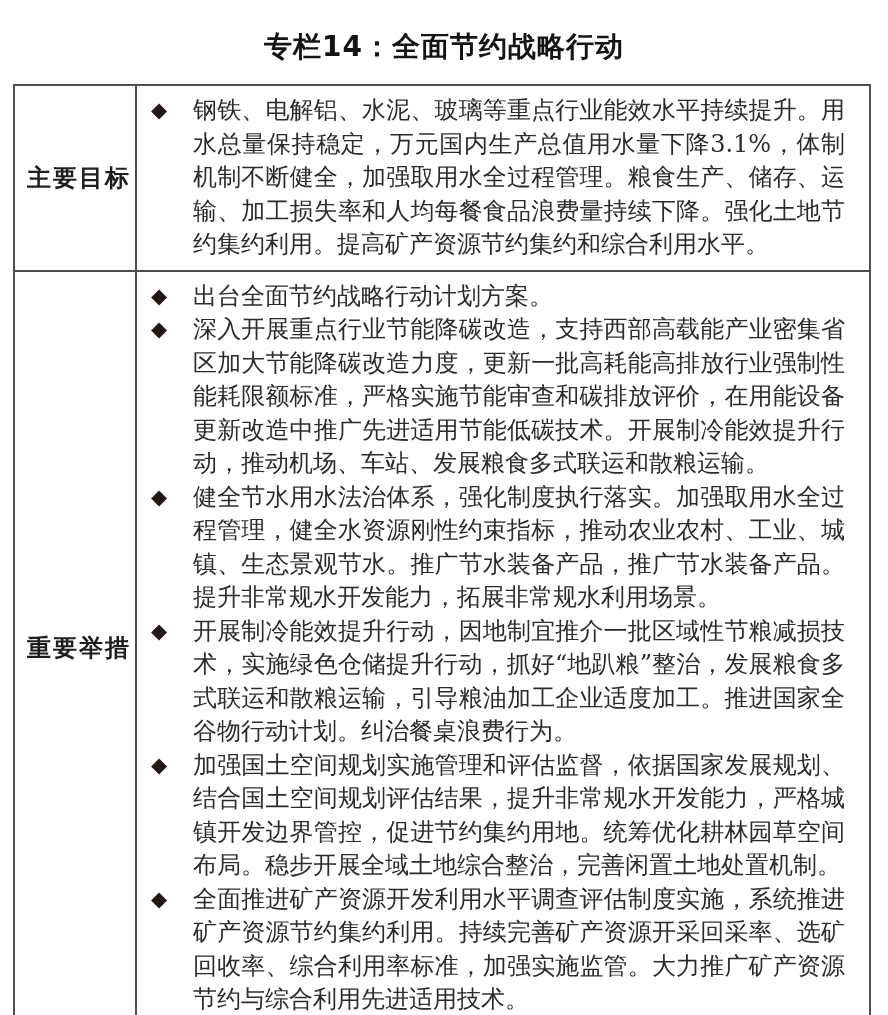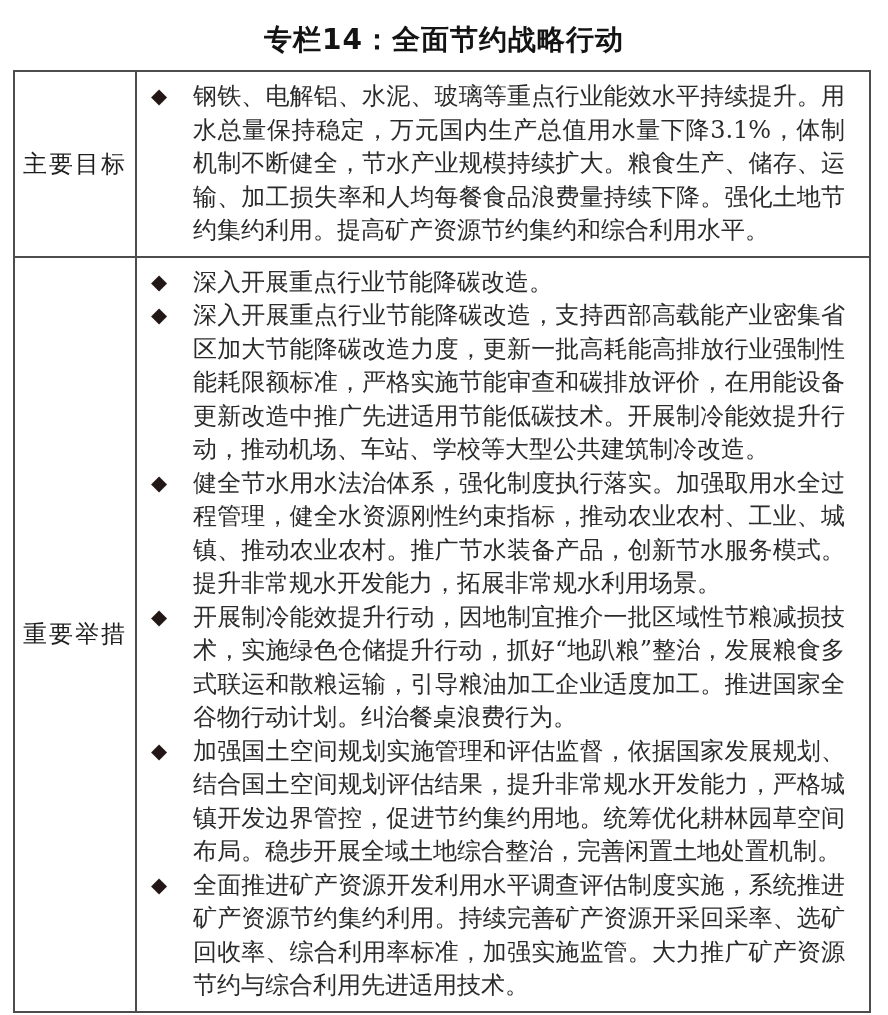--- a/index.html
+++ b/index.html
@@ -9,21 +9,21 @@
   }
   body {
     width: 888px;
     height: 1015px;
     position: relative;
     font-family: "DejaVu Serif", serif;
     color: #262626;
     overflow: hidden;
   }
   .page-title {
-    margin: 5px;
+    margin: 12px;
     padding-top: 16px;
     height: 60px;
     box-sizing: border-box;
     text-align: center;
     font-family: "DejaVu Sans", "Liberation Sans", sans-serif;
     font-weight: bold;
     font-size: 28px;
     letter-spacing: 1px;
     color: #141414;
   }
@@ -31,24 +31,24 @@
     border-collapse: collapse;
     table-layout: fixed;
     margin-left: 13px;
     width: 858px;
   }
   table.panel td {
     border: 2px solid #4d4d4d;
   }
   td.hdr-cell {
     width: 112px;
-    text-align: center;
+    text-align: right;
     vertical-align: middle;
     font-family: "DejaVu Sans", "Liberation Sans", sans-serif;
-    font-weight: 400;
+    font-weight: 700;
     font-size: 24px;
     letter-spacing: 2px;
     color: #1e1e1e;
     padding: 0 4px;
   }
   td.body-cell {
     vertical-align: middle;
     padding: 8px 24px 8px 12px;
     font-size: 24px;
     line-height: 33.5px;
@@ -76,38 +76,38 @@
 
 <h1 class="page-title">专栏14：全面节约战略行动</h1>
 
 <table class="panel">
   <tbody>
     <tr class="row-goals">
       <td class="hdr-cell">主要目标</td>
       <td class="body-cell">
         <div class="bullet">
           <span class="diamond">◆</span>
-          <span>钢铁、电解铝、水泥、玻璃等重点行业能效水平持续提升。用水总量保持稳定，万元国内生产总值用水量下降3.1%，体制机制不断健全，节水产业规模持续扩大。粮食生产、储存、运输、加工损失率和人均每餐食品浪费量持续下降。强化土地节约集约利用。提高矿产资源节约集约和综合利用水平。</span>
+          <span>钢铁、电解铝、水泥、玻璃等重点行业能效水平持续提升。用水总量保持稳定，万元国内生产总值用水量下降3.1%，体制机制不断健全，加强取用水全过程管理。粮食生产、储存、运输、加工损失率和人均每餐食品浪费量持续下降。强化土地节约集约利用。提高矿产资源节约集约和综合利用水平。</span>
         </div>
       </td>
     </tr>
     <tr class="row-measures">
       <td class="hdr-cell">重要举措</td>
       <td class="body-cell">
         <div class="bullet">
           <span class="diamond">◆</span>
-          <span>深入开展重点行业节能降碳改造。</span>
+          <span>出台全面节约战略行动计划方案。</span>
         </div>
         <div class="bullet">
           <span class="diamond">◆</span>
-          <span>深入开展重点行业节能降碳改造，支持西部高载能产业密集省区加大节能降碳改造力度，更新一批高耗能高排放行业强制性能耗限额标准，严格实施节能审查和碳排放评价，在用能设备更新改造中推广先进适用节能低碳技术。开展制冷能效提升行动，推动机场、车站、学校等大型公共建筑制冷改造。</span>
+          <span>深入开展重点行业节能降碳改造，支持西部高载能产业密集省区加大节能降碳改造力度，更新一批高耗能高排放行业强制性能耗限额标准，严格实施节能审查和碳排放评价，在用能设备更新改造中推广先进适用节能低碳技术。开展制冷能效提升行动，推动机场、车站、发展粮食多式联运和散粮运输。</span>
         </div>
         <div class="bullet">
           <span class="diamond">◆</span>
-          <span>健全节水用水法治体系，强化制度执行落实。加强取用水全过程管理，健全水资源刚性约束指标，推动农业农村、工业、城镇、推动农业农村。推广节水装备产品，创新节水服务模式。提升非常规水开发能力，拓展非常规水利用场景。</span>
+          <span>健全节水用水法治体系，强化制度执行落实。加强取用水全过程管理，健全水资源刚性约束指标，推动农业农村、工业、城镇、生态景观节水。推广节水装备产品，推广节水装备产品。提升非常规水开发能力，拓展非常规水利用场景。</span>
         </div>
         <div class="bullet">
           <span class="diamond">◆</span>
           <span>开展制冷能效提升行动，因地制宜推介一批区域性节粮减损技术，实施绿色仓储提升行动，抓好“地趴粮”整治，发展粮食多式联运和散粮运输，引导粮油加工企业适度加工。推进国家全谷物行动计划。纠治餐桌浪费行为。</span>
         </div>
         <div class="bullet">
           <span class="diamond">◆</span>
           <span>加强国土空间规划实施管理和评估监督，依据国家发展规划、结合国土空间规划评估结果，提升非常规水开发能力，严格城镇开发边界管控，促进节约集约用地。统筹优化耕林园草空间布局。稳步开展全域土地综合整治，完善闲置土地处置机制。</span>
         </div>
         <div class="bullet">

